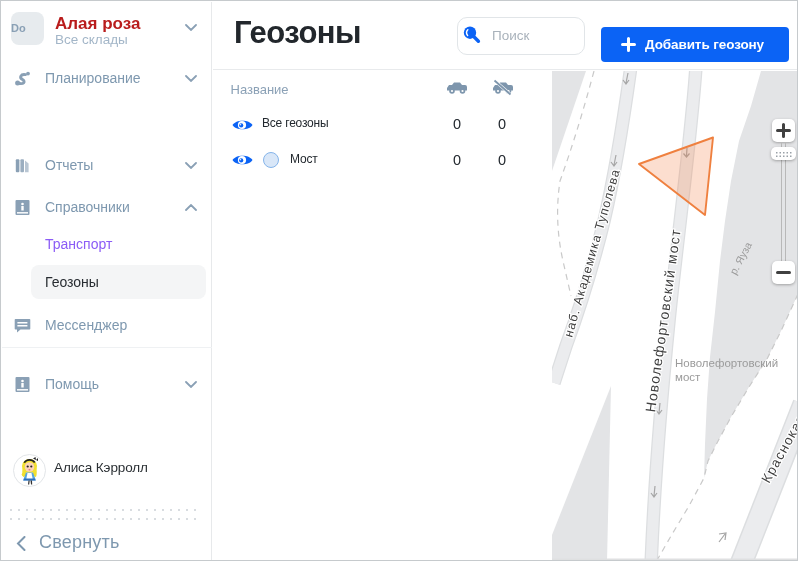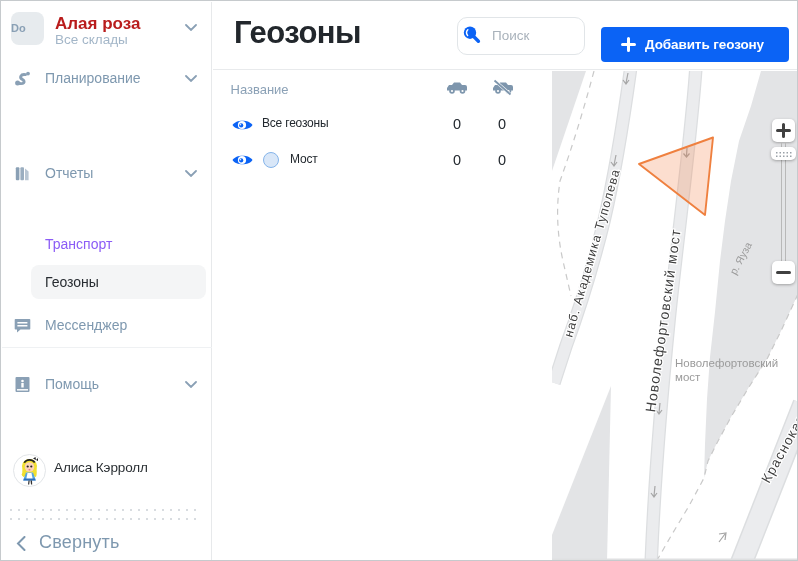--- a/index.html
+++ b/index.html
@@ -56,31 +56,43 @@
       <svg class="ic" viewBox="0 0 17 17">
           <path d="M4,13.2 C10,14.8 11.8,11.5 8.5,9.6 C5.2,7.7 6.5,3.8 11.5,4.6" fill="none" stroke="#8aa0b5" stroke-width="2.9" stroke-linecap="round"></path>
           <circle cx="3.6" cy="13" r="2.5" fill="#8aa0b5"></circle>
           <circle cx="14" cy="3.6" r="1.9" fill="#8aa0b5"></circle>
         </svg>
       <div class="tx">Планирование</div>
       <svg class="chev" width="12" height="7" viewBox="0 0 12 7">
           <path d="M1,1 L6,6 L11,1" fill="none" stroke="#8aa0b5" stroke-width="1.8" stroke-linecap="round"></path>
         </svg>
     </div>
-    <div class="mi" style="top:154px">
+    <div class="mi" style="top:146px">
       <svg class="ic" viewBox="0 0 17 17">
           <g fill="#8aa0b5">
             <rect x="1.8" y="2.2" width="3.6" height="13" rx="1"></rect>
             <rect x="6.4" y="2.2" width="3.6" height="13" rx="1" opacity="0.85"></rect>
             <path d="M11,3.6 L14.6,6.6 L14.6,15.2 L11,15.2 Z" opacity="0.6"></path>
           </g>
         </svg>
       <div class="tx">Отчеты</div>
       <svg class="chev" width="12" height="7" viewBox="0 0 12 7">
           <path d="M1,1 L6,6 L11,1" fill="none" stroke="#8aa0b5" stroke-width="1.8" stroke-linecap="round"></path>
+        </svg>
+    </div>
+    <div class="mi" style="top:188px">
+      <svg class="ic" viewBox="0 0 17 17">
+          <path d="M2.5,1 h12 a1,1 0 0 1 1,1 v13 a1,1 0 0 1 -1,1 h-12 a1,1 0 0 1 -1,-1 v-13 a1,1 0 0 1 1,-1 Z" fill="#8aa0b5"></path>
+          <rect x="3" y="13" width="11" height="1.6" fill="#fff" opacity="0.9"></rect>
+          <circle cx="8.5" cy="5" r="1.3" fill="#fff"></circle>
+          <rect x="7.3" y="7" width="2.4" height="4.5" fill="#fff"></rect>
+        </svg>
+      <div class="tx">Справочники</div>
+      <svg class="chev" width="12" height="7" viewBox="0 0 12 7">
+          <path d="M1,6 L6,1 L11,6" fill="none" stroke="#8aa0b5" stroke-width="1.8" stroke-linecap="round"></path>
         </svg>
     </div>
     <div class="sub" style="top:242px">Транспорт</div>
     <div class="selbg"></div>
     <div class="sub" style="top:280px; color:#272c31;">Геозоны</div>
     <div class="mi" style="top:306px">
       <svg class="ic" viewBox="0 0 17 17">
           <path d="M1.5,2 h14 a0.8,0.8 0 0 1 0.8,0.8 v9 a0.8,0.8 0 0 1 -0.8,0.8 h-9 l-3.5,3 v-3 h-1.5 a0.8,0.8 0 0 1 -0.8,-0.8 v-9 a0.8,0.8 0 0 1 0.8,-0.8 Z" fill="#8aa0b5"></path>
           <rect x="3.4" y="5" width="10" height="1.5" fill="#fff"></rect>
           <rect x="3.4" y="8" width="10" height="1.5" fill="#fff"></rect>

